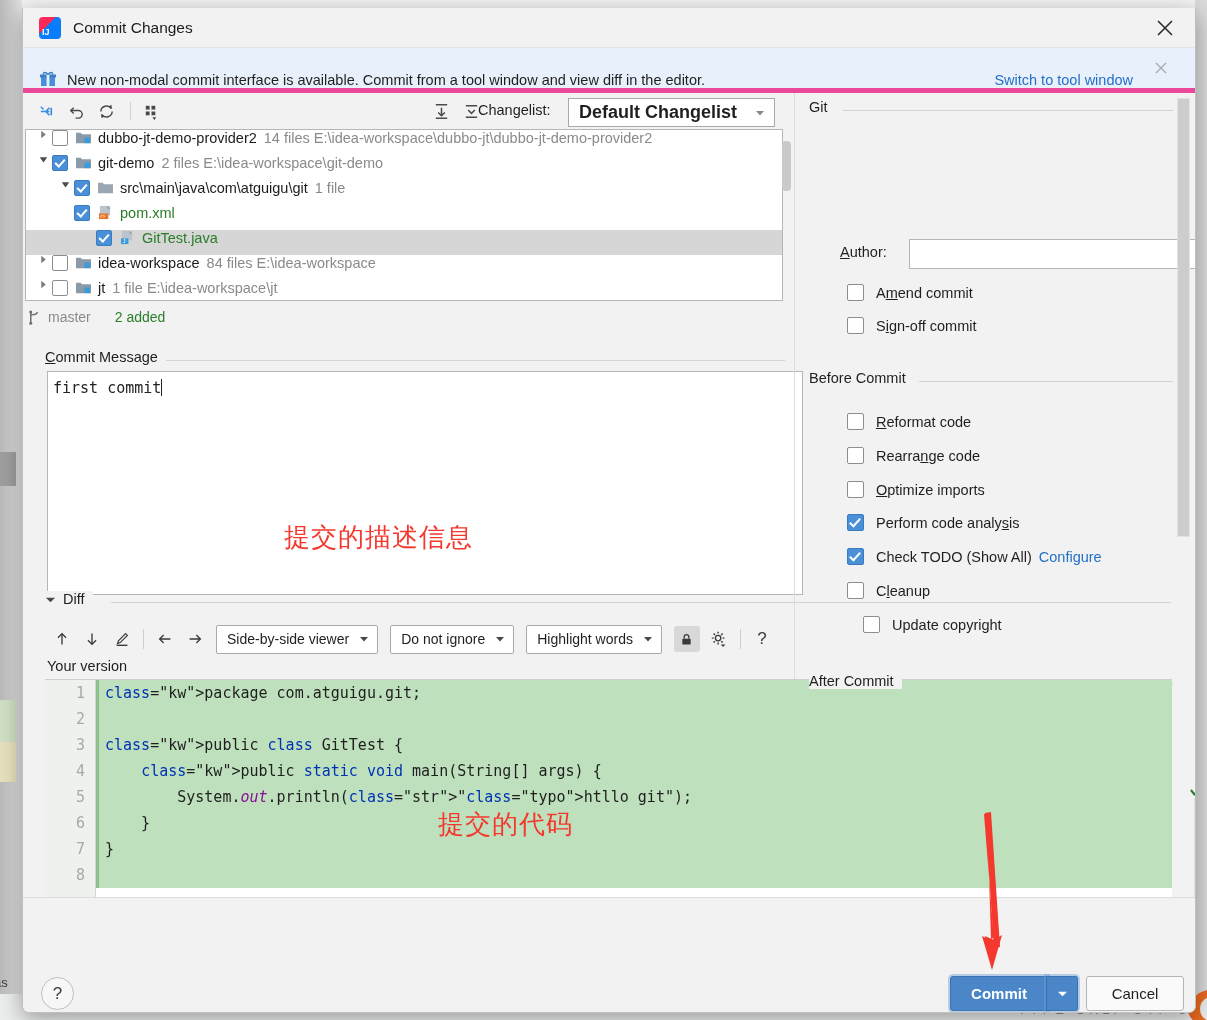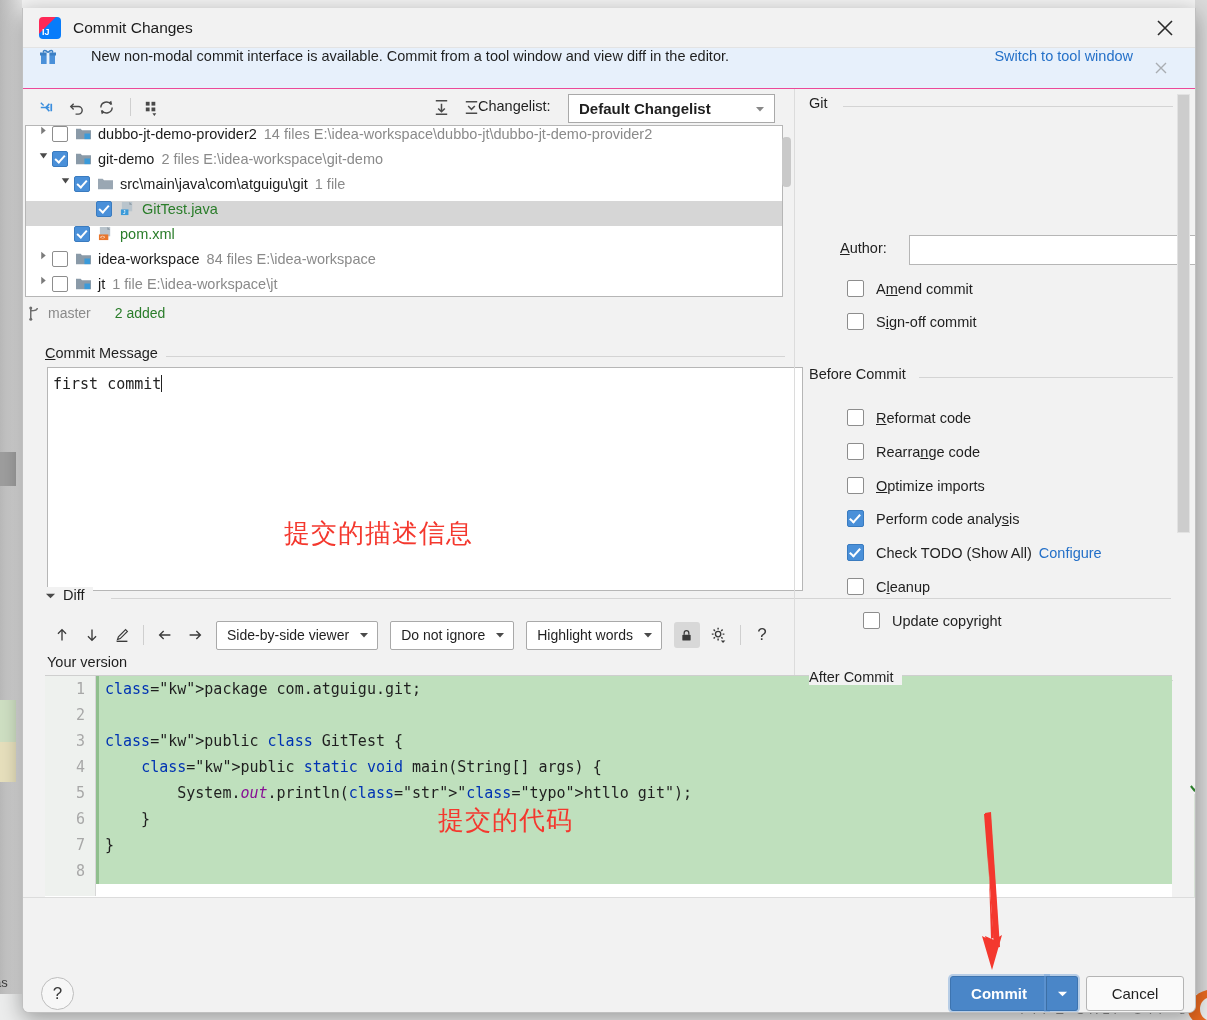--- a/index.html
+++ b/index.html
@@ -31,38 +31,38 @@
   
   #titlebar{height:39px;background:#f2f2f2;display:flex;align-items:center;
      border-bottom:1px solid #e3e3e3;position:relative;}
   #ij-logo{width:22px;height:22px;margin-left:16px;border-radius:4px;position:relative;overflow:hidden;
      background:linear-gradient(135deg,#fe2857 0%,#fe2857 38%,#087cfa 39%,#087cfa 100%);}
   #ij-logo .lbl{position:absolute;left:3px;bottom:2px;color:#fff;font-size:9px;font-weight:bold;font-family:"Liberation Sans",sans-serif;}
   #title-text{margin-left:12px;font-size:15.5px;color:#1c1c1c;}
   #close-x{position:absolute;right:18px;top:8px;width:24px;height:24px;cursor:default;}
 
   
-  #notif{height:40px;background:#e7f0fb;border-bottom:1px solid #ec4899;display:flex;align-items:flex-start;position:relative;gap:24px;}
+  #notif{height:40px;background:#e7f0fb;border-bottom:5px solid #ec4899;display:flex;align-items:flex-end;position:relative;}
   #gift-icon{margin-left:16px;width:18px;height:18px;}
   #notif-text{margin-left:10px;font-size:14.5px;color:#1f1f1f;}
   #notif-link{position:absolute;right:62px;color:#2470c8;font-size:14.5px;cursor:default;}
   #notif-close{position:absolute;right:26px;top:12px;width:16px;height:16px;opacity:.55;}
 
   
   #body-area{position:relative;height:850px;background:#f2f2f2;}
 
   
   #left-col{position:absolute;left:0;top:0;width:770px;height:850px;}
   #tree-toolbar{height:36px;display:flex;align-items:center;position:relative;padding-left:10px;}
   .tbbtn{width:26px;height:26px;display:flex;align-items:center;justify-content:center;margin-right:4px;}
   .tb-sep{width:1px;height:18px;background:#cfcfcf;margin:0 7px;}
   #changelist-label{position:absolute;left:455px;top:9px;font-size:14.5px;}
   #changelist-combo{position:absolute;left:545px;top:5px;width:205px;height:27px;
      background:#fff;border:1px solid #a9a9a9;display:flex;align-items:center;}
-  #changelist-value{margin-left:10px;font-weight:bold;font-size:15px;}
+  #changelist-value{margin-left:10px;font-weight:bold;font-size:18px;}
   #changelist-arrow{position:absolute;right:9px;top:9px;}
 
   #tree{position:absolute;left:2px;top:36px;width:756px;height:170px;background:#fff;border:1px solid #b6b6b6;overflow:hidden;}
   .trow{height:25px;display:flex;align-items:flex-start;font-size:14.5px;white-space:nowrap;}
   .trow.sel{background:#d6d6d6;}
   .arrow{width:18px;display:flex;align-items:center;justify-content:center;}
   .cbx{width:14px;height:14px;border:1px solid #8d8d8d;background:#fff;border-radius:2px;margin-right:7px;
        display:inline-block;position:relative;flex:none;}
   .cbx.on{background:#4a90d9;border-color:#3a7bbf;}
   .cbx.on:after{content:"";position:absolute;left:4px;top:1px;width:4px;height:8px;
@@ -290,41 +290,41 @@
                 <path d="M1 3 L11 3 L6 10 Z" fill="#4a4a4a"></path>
               </svg>
             </span>
             <span class="cbx on"></span>
             <span class="ico"><svg viewBox="0 0 18 16" width="17" height="15">
                 <path d="M1 3 h5 l1.4 1.6 H17 V14 H1 Z" fill="#9aa7b3"></path>
               </svg></span>
             <span class="nm">src\main\java\com\atguigu\git</span>
             <span class="meta">1 file</span>
           </div>
+          <div class="trow" style="padding-left: 30px;">
+            <span class="arrow"></span>
+            <span class="cbx on"></span>
+            <span class="ico"><svg viewBox="0 0 18 16" width="17" height="15">
+                <rect x="3" y="1" width="11" height="10" fill="#b9c4cc"></rect>
+                <path d="M11 1 L14 4 H11 Z" fill="#8c99a3"></path>
+                <rect x="2" y="9" width="10" height="6" fill="#e8762c"></rect>
+                <text x="3" y="14" font-size="5" fill="#fff" font-family="sans-serif">&lt;&gt;</text>
+              </svg></span>
+            <span class="nm green">pom.xml</span>
+          </div>
           <div class="trow sel" style="padding-left: 52px;">
             <span class="arrow"></span>
             <span class="cbx on"></span>
             <span class="ico"><svg viewBox="0 0 18 16" width="17" height="15">
                 <rect x="3" y="1" width="11" height="10" fill="#b9c4cc"></rect>
                 <path d="M11 1 L14 4 H11 Z" fill="#8c99a3"></path>
                 <rect x="2" y="9" width="8" height="6" fill="#3b9ad9"></rect>
                 <text x="4" y="14.3" font-size="6" fill="#fff" font-family="sans-serif">J</text>
               </svg></span>
             <span class="nm green">GitTest.java</span>
-          </div>
-          <div class="trow" style="padding-left: 30px;">
-            <span class="arrow"></span>
-            <span class="cbx on"></span>
-            <span class="ico"><svg viewBox="0 0 18 16" width="17" height="15">
-                <rect x="3" y="1" width="11" height="10" fill="#b9c4cc"></rect>
-                <path d="M11 1 L14 4 H11 Z" fill="#8c99a3"></path>
-                <rect x="2" y="9" width="10" height="6" fill="#e8762c"></rect>
-                <text x="3" y="14" font-size="5" fill="#fff" font-family="sans-serif">&lt;&gt;</text>
-              </svg></span>
-            <span class="nm green">pom.xml</span>
           </div>
           <div class="trow" style="padding-left: 8px;">
             <span class="arrow">
               <svg viewBox="0 0 12 12" width="9" height="9">
                 <path d="M3 1 L9 6 L3 11 Z" fill="#7b7b7b"></path>
               </svg>
             </span>
             <span class="cbx"></span>
             <span class="ico"><svg viewBox="0 0 18 16" width="17" height="15">
                 <path d="M1 3 h5 l1.4 1.6 H17 V14 H1 Z" fill="#8a9aa8"></path>

